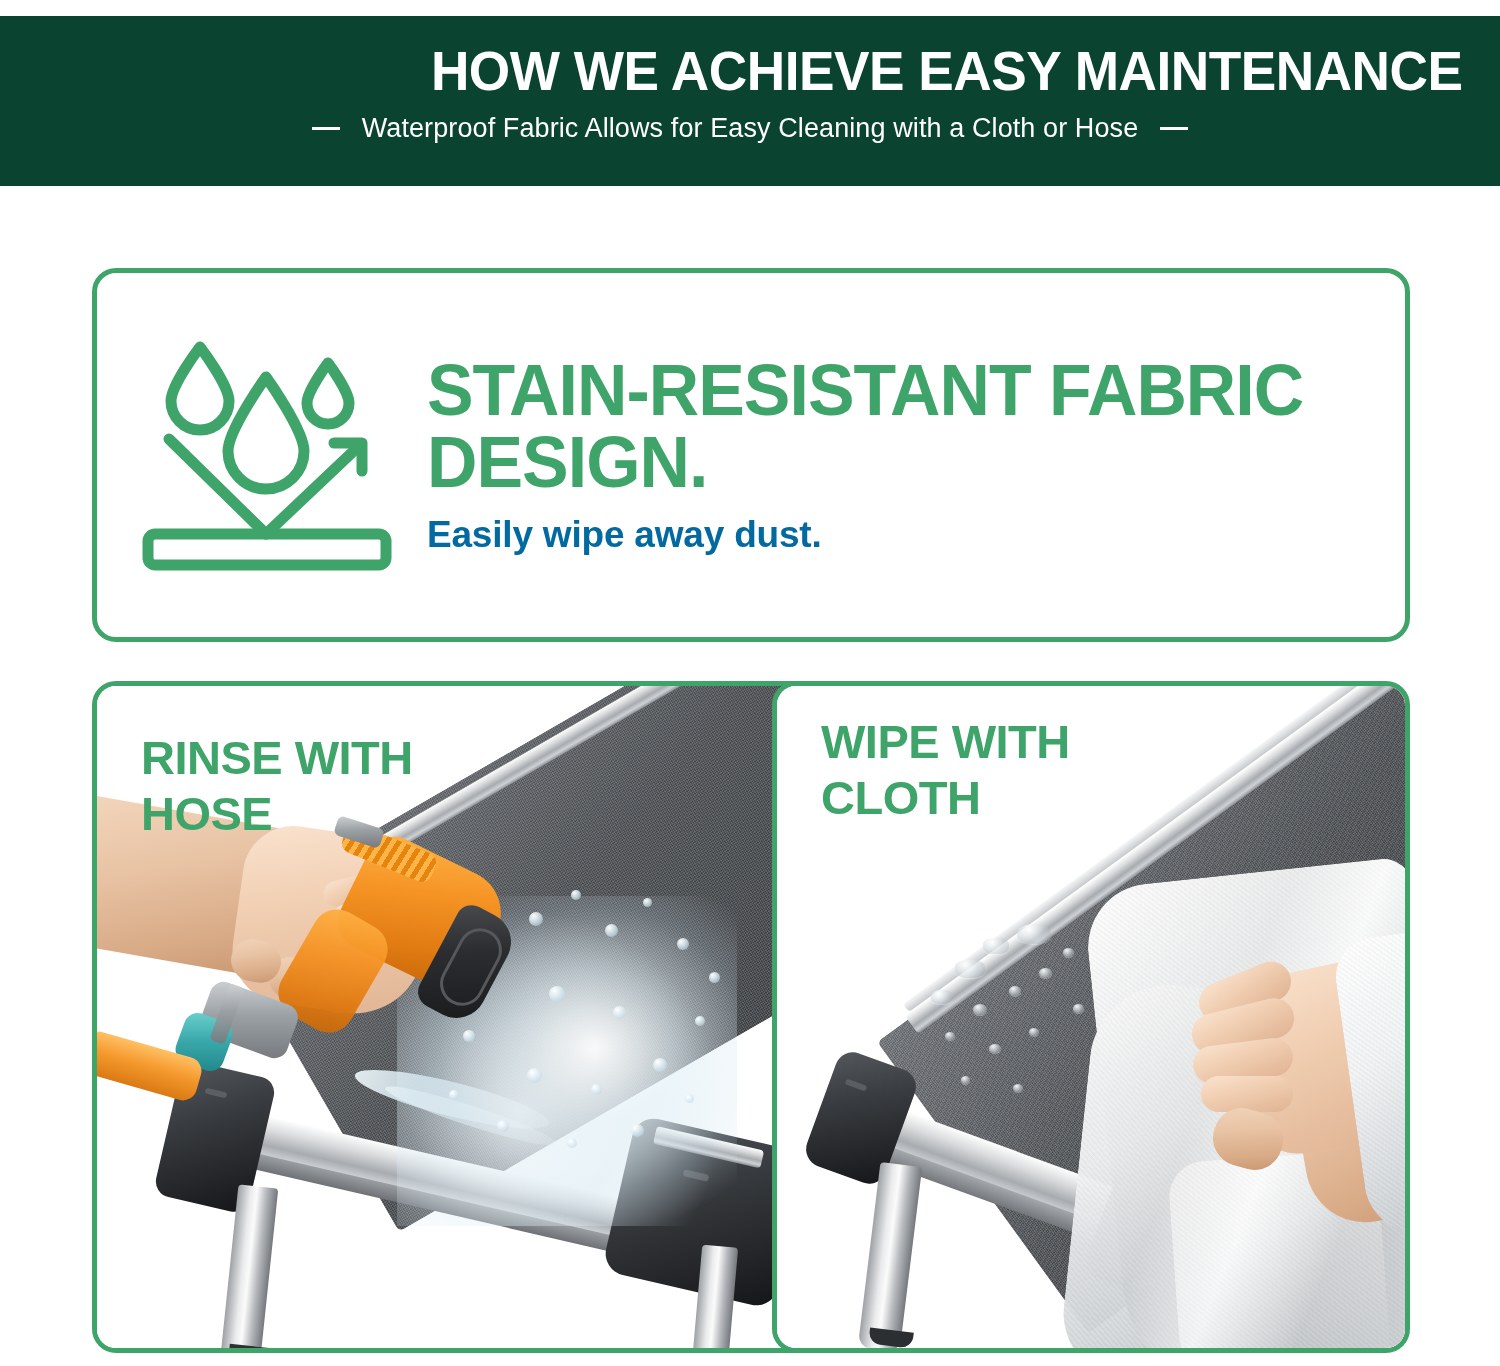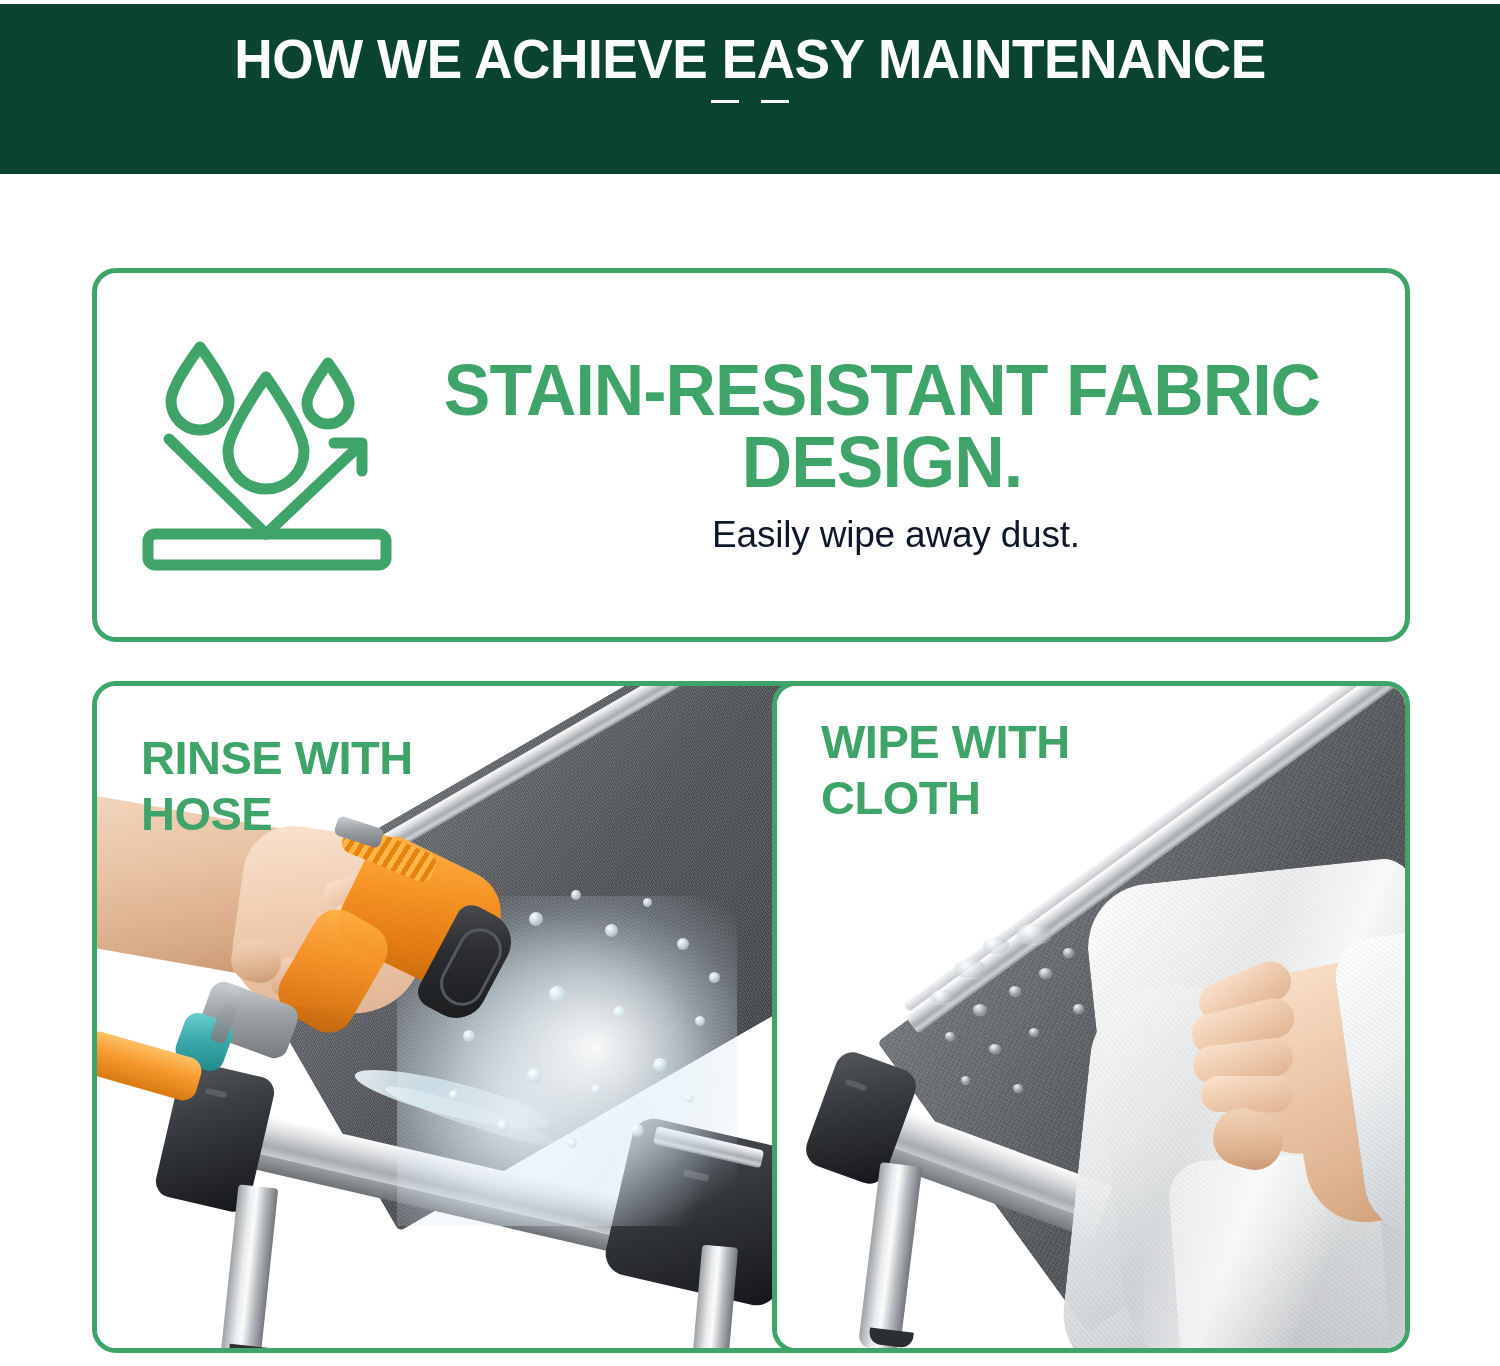--- a/index.html
+++ b/index.html
@@ -15,25 +15,25 @@
   #page {
     position: relative;
     width: 1500px;
     height: 1366px;
     background: #ffffff;
   }
 
   
   .header-banner {
     position: absolute;
-    left: 0; top: 4px;
+    left: 0; top: 16px;
     width: 1500px;
     height: 170px;
     background: #0A4430;
-    text-align: center;
+    text-align: right;
     overflow: hidden;
   }
   .header-title {
     margin-top: 24px;
     font-size: 56px;
     line-height: 62px;
     font-weight: 700;
     color: #ffffff;
     letter-spacing: -0.5px;
     transform: scaleX(0.95);
@@ -82,21 +82,20 @@
     left: 772px; top: 681px;
     width: 638px; height: 672px;
   }
 
   
   .stain-inner {
     position: absolute;
     left: 0; top: 0; right: 0; bottom: 0;
     display: flex;
     align-items: center;
-    text-align: center;
   }
   .stain-icon-wrap {
     width: 330px;
     display: flex;
     align-items: center;
     justify-content: center;
     padding-left: 10px;
   }
   .stain-text-wrap {
     flex: 1;
@@ -108,22 +107,22 @@
     font-weight: 700;
     color: #3FA469;
     letter-spacing: -1px;
     transform: scaleX(0.97);
     transform-origin: left center;
   }
   .stain-sub {
     margin-top: 16px;
     font-size: 37px;
     line-height: 42px;
-    font-weight: 400;
-    color: #0f172a;
+    font-weight: 700;
+    color: #0369a1;
     letter-spacing: -0.2px;
   }
 
   
   .panel-heading {
     position: absolute;
     z-index: 40;
     font-size: 47px;
     line-height: 56px;
     font-weight: 700;
@@ -228,20 +227,21 @@
 </style>
 </head>
 <body>
 
 <div id="page">
 
   <div class="header-banner">
     <div class="header-title">HOW WE ACHIEVE EASY MAINTENANCE</div>
     <div class="header-sub-row">
       <span class="header-dash"></span>
+      <span class="header-subtitle">Waterproof Fabric Allows for Easy Cleaning with a Cloth or Hose</span>
       <span class="header-dash"></span>
     </div>
   </div>
 
   <div class="card" id="card-stain">
     <div class="stain-inner">
 
       <div class="stain-icon-wrap">
         <svg width="258" height="240" viewBox="0 0 258 240">
           <g fill="none" stroke="#3FA469" stroke-width="11" stroke-linecap="round" stroke-linejoin="round">

